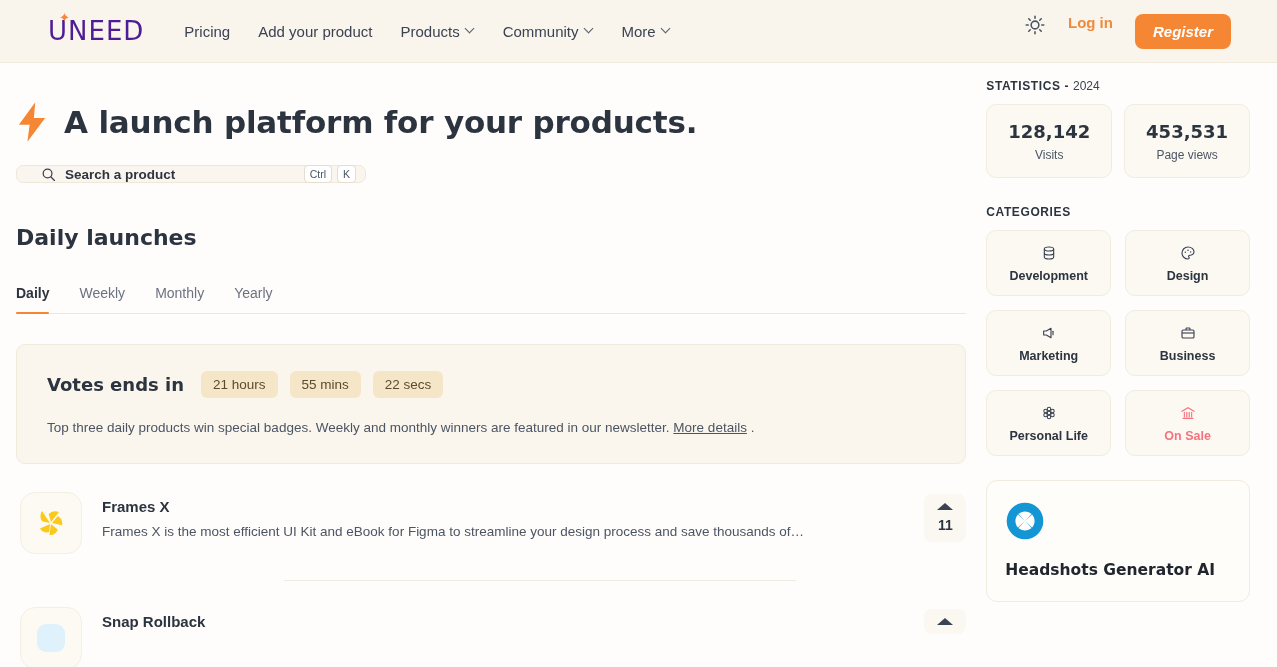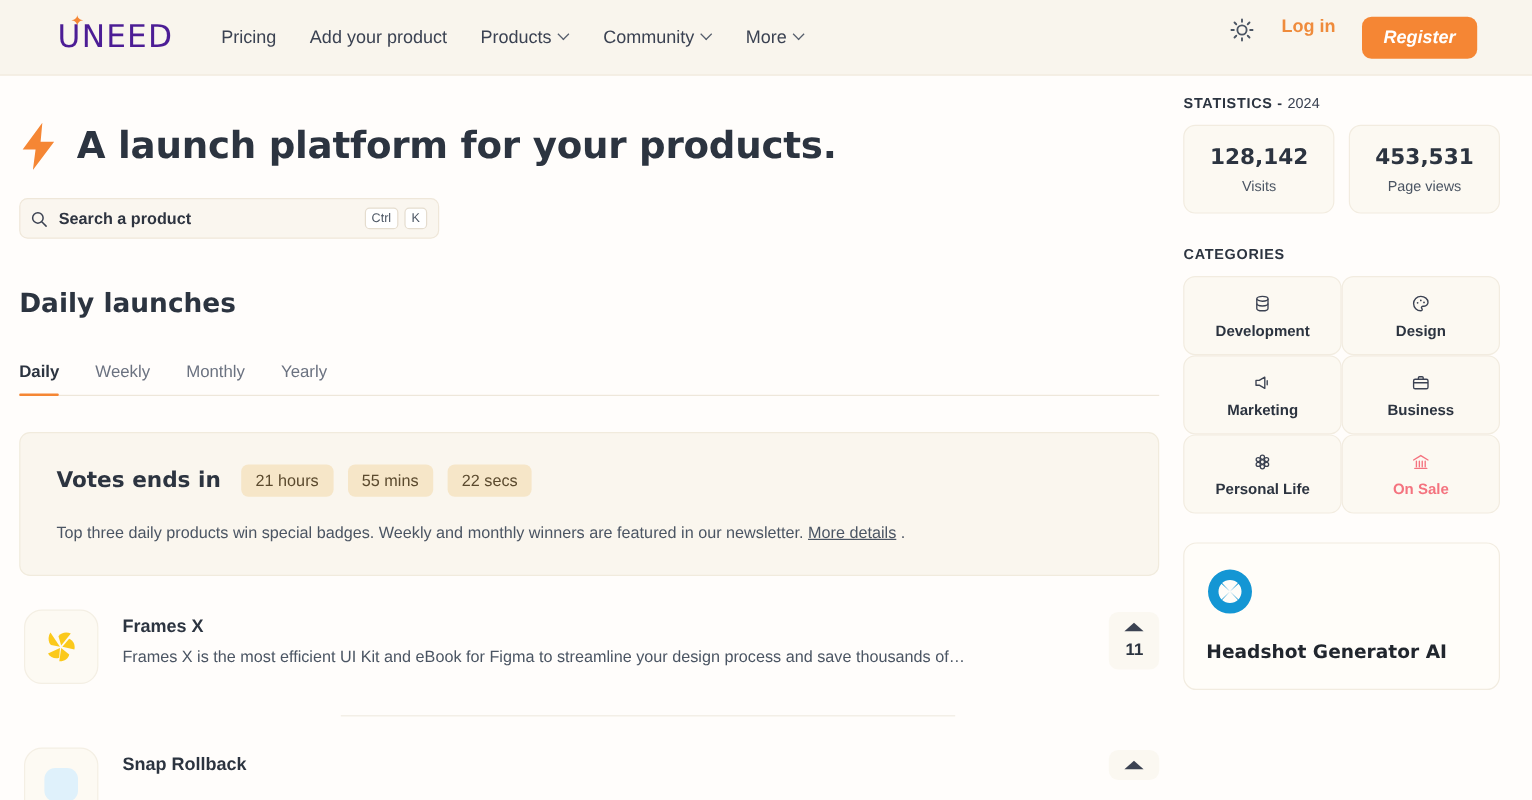--- a/index.html
+++ b/index.html
@@ -58,23 +58,23 @@
   
   .hero { display:flex; align-items:center; gap: 16px; margin-top: 38px; }
   .bolt { width:32px; height:42px; flex:none; }
   .hero-title {
     font-size: 31px; font-weight: 800; color:#2c3440; letter-spacing:-0.2px;
     font-family:"DejaVu Sans", sans-serif;
   }
 
   
   .search {
-    margin-top: 22px; width: 350px; height: 34px;
+    margin-top: 22px; width: 350px; height: 18px;
     background:#faf6ef; border:1px solid #efe7d9; border-radius:7px;
-    display:flex; align-items:center; padding: 0 9px 0 8px; cursor:text;
+    display:flex; align-items:center; padding: 0 9px 0 24px; cursor:text;
   }
   .search svg { flex:none; }
   .search-ph { font-size:13.5px; font-weight:700; color:#2e3440; margin-left:9px; }
   .kbds { margin-left:auto; display:flex; gap:5px; }
   .kbd {
     background:#fff; border:1px solid #e5ddcf; border-radius:4px;
     font-size:10.5px; color:#4b5563; padding: 2px 5px; line-height:1.2;
     font-family:"Liberation Sans", sans-serif;
   }
 
@@ -144,21 +144,21 @@
   }
   .side-label .year { font-weight:400; letter-spacing:0; font-size:12px; color:#3b4252; }
   .stats { display:flex; gap: 12px; margin-top: 11px; }
   .stat {
     flex:1; background:#fcf9f2; border:1px solid #f2ece0; border-radius:10px;
     padding: 16px 0 15px; text-align:center;
   }
   .stat-num { font-size:18px; font-weight:800; color:#2c3440; font-family:"DejaVu Sans", sans-serif; }
   .stat-lab { margin-top:6px; font-size:12px; color:#4b5563; }
 
-  .cats { display:grid; grid-template-columns: 1fr 1fr; gap: 0; margin-top: 11px; }
+  .cats { display:grid; grid-template-columns: 1fr 1fr; gap: 14px; margin-top: 11px; }
   .cat {
     background:#fcf9f2; border:1px solid #f2ece0; border-radius:10px;
     padding: 13px 0 12px; text-align:center; cursor:pointer;
   }
   .cat-ico { height:17px; display:flex; align-items:center; justify-content:center; }
   .cat-lab { margin-top:8px; font-size:12.5px; font-weight:700; color:#2c3440; }
   .cat.sale .cat-lab { color:#f4737f; }
 
   .promo {
     margin-top: 24px; background:#fffdf9; border:1px solid #f2ece0;
@@ -390,17 +390,17 @@
         </div>
         <div class="cat-lab">On Sale</div>
       </div>
 
     </div>
 
     <div class="promo">
       <svg class="promo-ico" viewBox="0 0 48 48">
         <path d="M24 2a22 22 0 1 0 0 44 22 22 0 0 0 0-44zm0 10.5c3 0 5.8 1.1 7.9 3L24 24l-7.9-8.5c2.1-1.9 4.9-3 7.9-3zM12.5 24c0-3 1.1-5.8 3-7.9L24 24l-8.5 7.9c-1.9-2.1-3-4.9-3-7.9zm11.5 11.5c-3 0-5.8-1.1-7.9-3L24 24l7.9 8.5c-2.1 1.9-4.9 3-7.9 3zm8.5-3.6L24 24l8.5-7.9c1.9 2.1 3 4.9 3 7.9s-1.1 5.8-3 7.9z" fill="#1496d4"></path>
       </svg>
-      <div class="promo-title">Headshot Generator AI</div>
+      <div class="promo-title">Headshots Generator AI</div>
     </div>
 
   </div>
 </div>
 
 </body></html>

